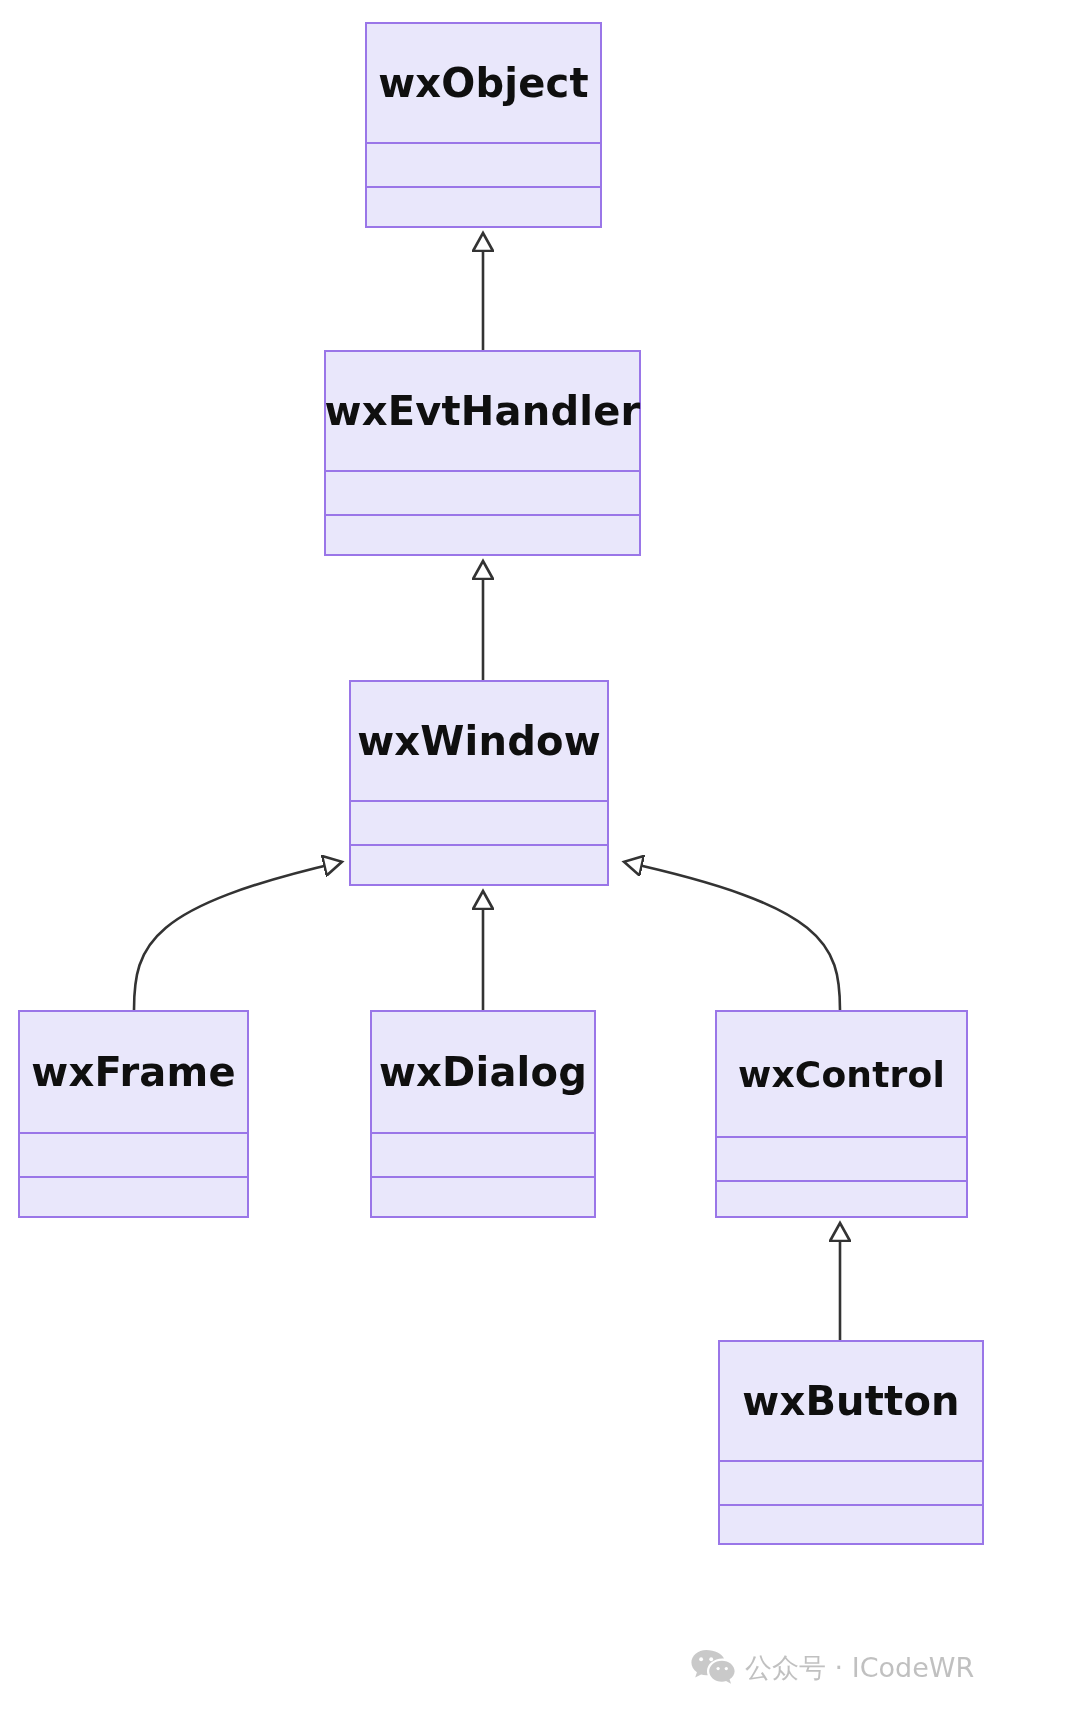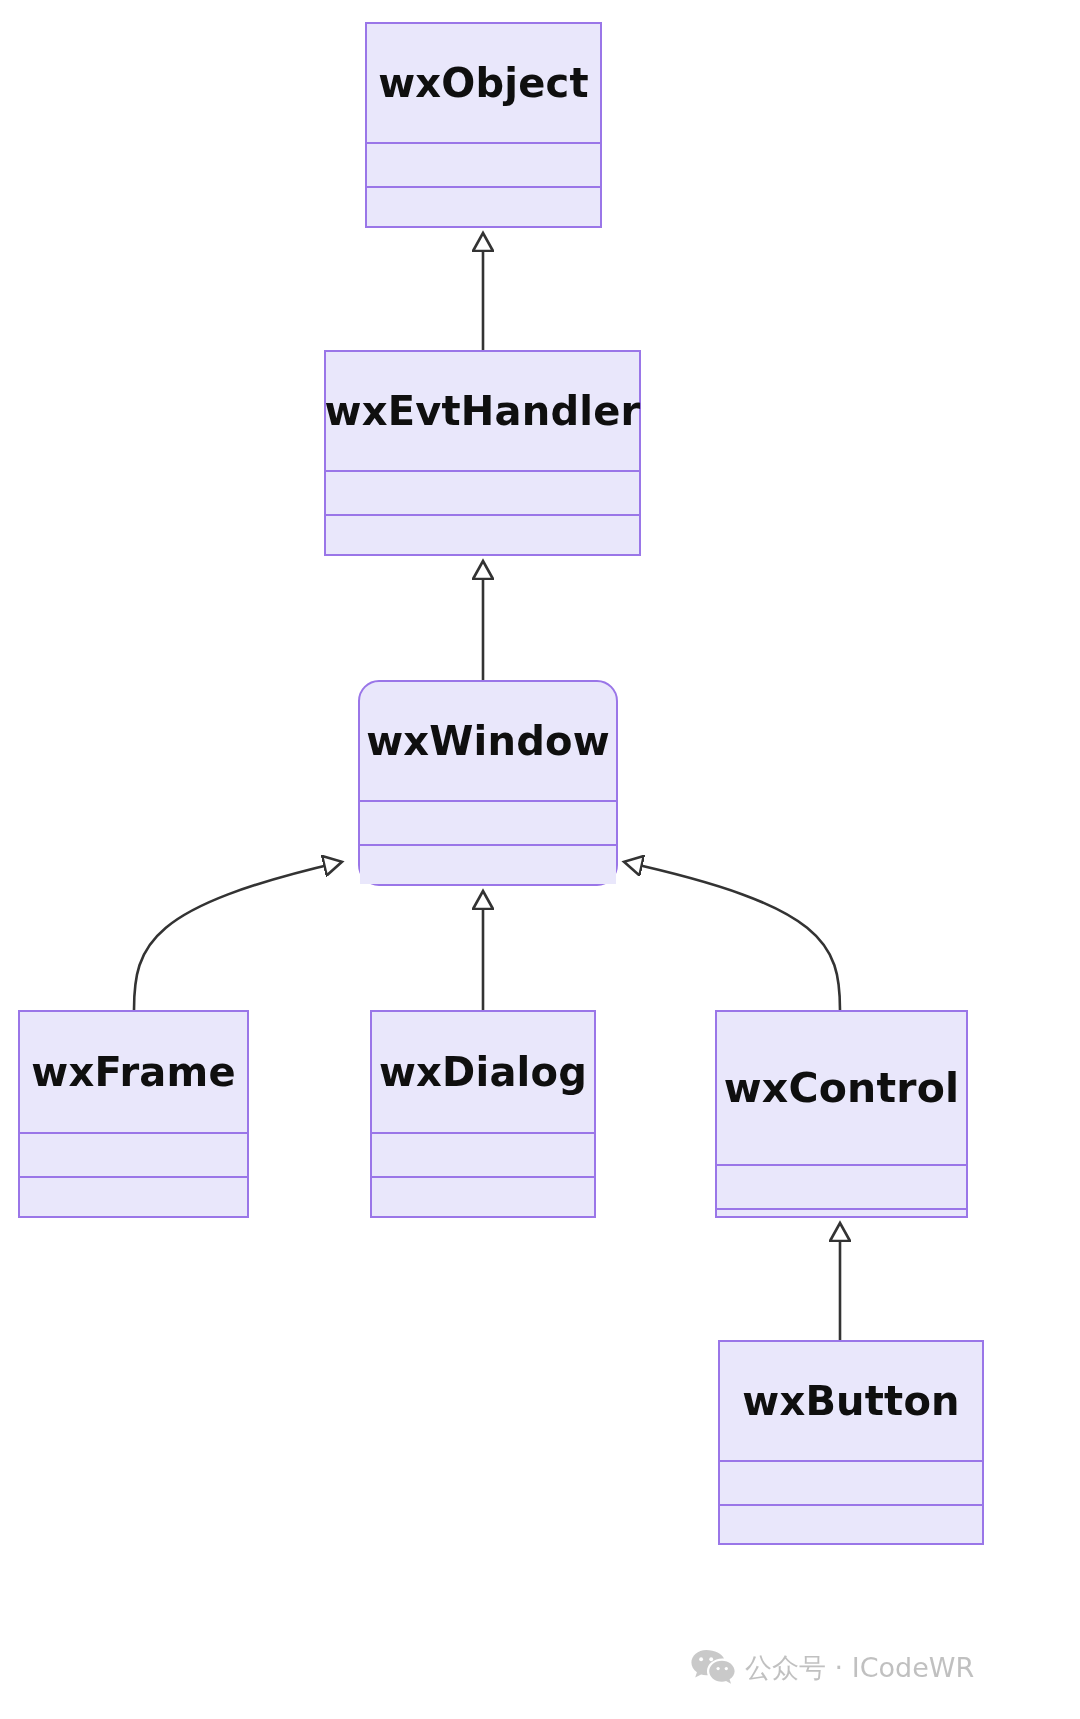--- a/index.html
+++ b/index.html
@@ -92,40 +92,40 @@
     <div class="uml-compartment" style="height:42px;"></div>
     <div class="uml-compartment" style="flex:1;"></div>
   </div>
 
   <div class="uml-class" style="left:365px;top:22px;width:237px;height:206px;">
     <div class="uml-title" style="height:118px;font-size:40px;">wxObject</div>
     <div class="uml-compartment" style="height:42px;"></div>
     <div class="uml-compartment" style="flex:1;"></div>
   </div>
 
-  <div class="uml-class" style="left:358px;top:680px;width:260px;height:206px;border-radius:21px;">
+  <div class="uml-class" style="left:349px;top:680px;width:260px;height:206px;">
     <div class="uml-title" style="height:118px;font-size:40px;">wxWindow</div>
     <div class="uml-compartment" style="height:42px;"></div>
     <div class="uml-compartment" style="flex:1;"></div>
   </div>
 
   <div class="uml-class" style="left:18px;top:1010px;width:231px;height:208px;">
     <div class="uml-title" style="height:120px;font-size:40px;">wxFrame</div>
     <div class="uml-compartment" style="height:42px;"></div>
     <div class="uml-compartment" style="flex:1;"></div>
   </div>
 
   <div class="uml-class" style="left:370px;top:1010px;width:226px;height:208px;">
     <div class="uml-title" style="height:120px;font-size:40px;">wxDialog</div>
     <div class="uml-compartment" style="height:42px;"></div>
     <div class="uml-compartment" style="flex:1;"></div>
   </div>
 
   <div class="uml-class" style="left:715px;top:1010px;width:253px;height:208px;">
-    <div class="uml-title" style="height:152px;font-size:41px;">wxControl</div>
+    <div class="uml-title" style="height:124px;font-size:36px;">wxControl</div>
     <div class="uml-compartment" style="height:42px;"></div>
     <div class="uml-compartment" style="flex:1;"></div>
   </div>
 
   <div class="uml-class" style="left:718px;top:1340px;width:266px;height:205px;">
     <div class="uml-title" style="height:118px;font-size:40px;">wxButton</div>
     <div class="uml-compartment" style="height:42px;"></div>
     <div class="uml-compartment" style="flex:1;"></div>
   </div>
 

